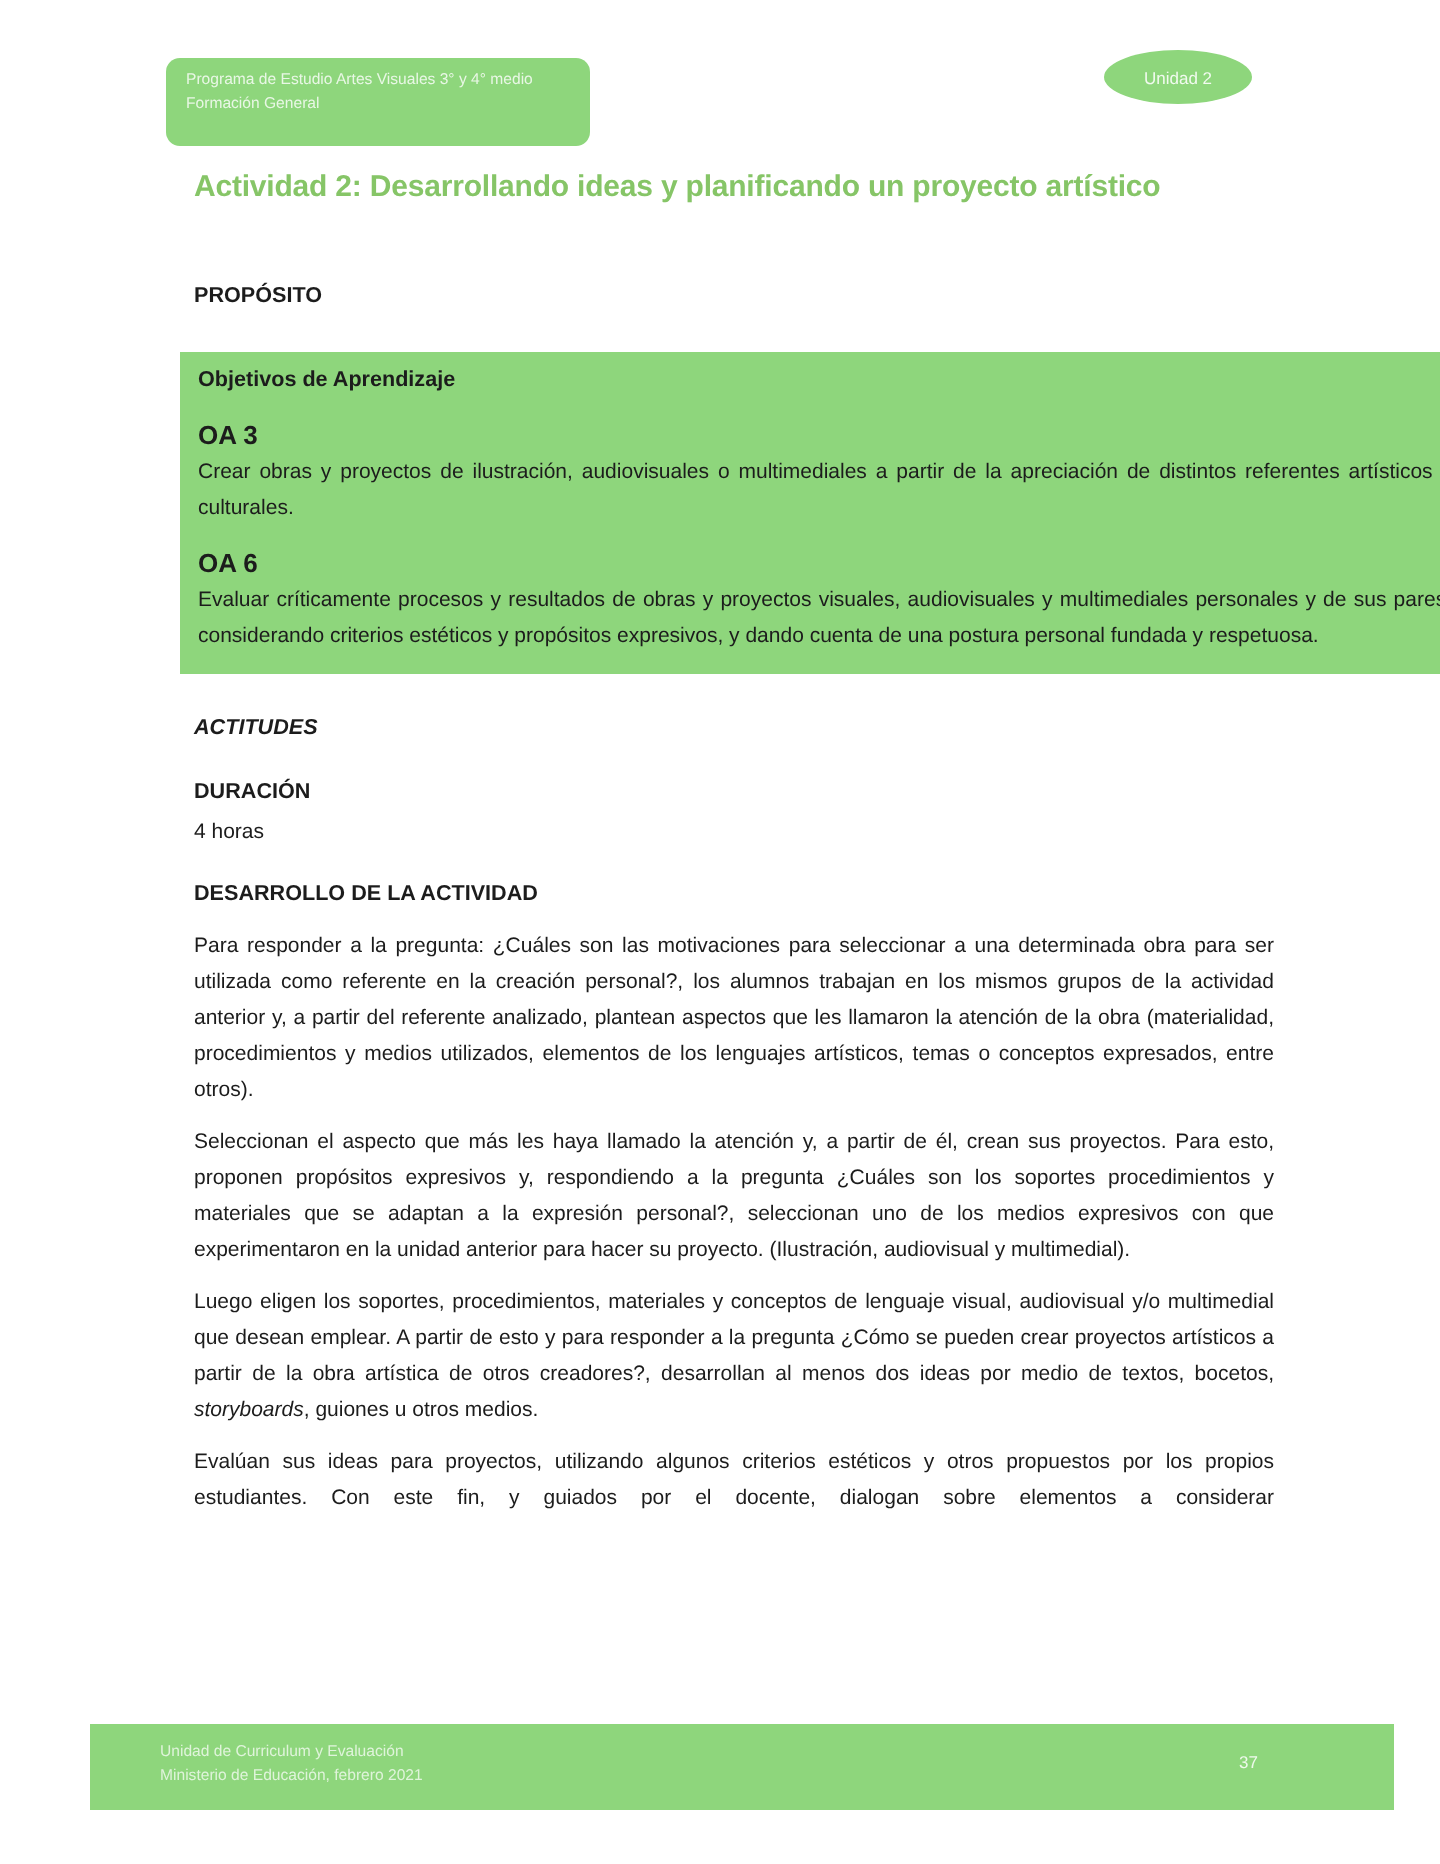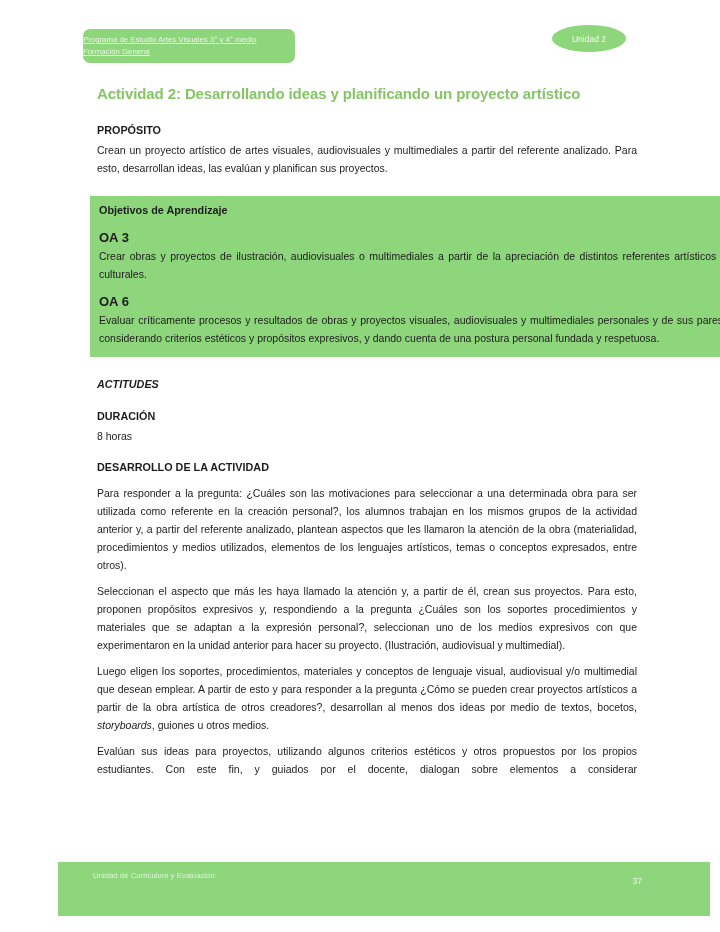--- a/index.html
+++ b/index.html
@@ -11,41 +11,41 @@
   *{box-sizing:border-box;}
   html,body{margin:0;padding:0;background:#ffffff;}
   body{
     width:720px;height:932px;position:relative;overflow:hidden;
     font-family:"Liberation Sans", sans-serif;color:var(--body-text);
   }
   .page{position:absolute;inset:0;background:#ffffff;}
 
   
   .header-bar{
-    position:absolute;left:83px;top:29px;width:212px;height:34px;
+    position:absolute;left:83px;top:29px;width:212px;height:44px;
     background:var(--green);border-radius:7px;
-    padding:5px 8px 0 0;
-    color:var(--bar-text);font-size:7.8px;line-height:11.5px;text-decoration:underline;
+    padding:5px 8px 0 10px;
+    color:var(--bar-text);font-size:7.8px;line-height:11.5px;
   }
   .unit-badge{
     position:absolute;left:552px;top:25px;width:74px;height:27px;
     background:var(--green);border-radius:50%;
     display:flex;align-items:center;justify-content:center;
     color:rgba(255,255,255,0.88);font-size:8.5px;
   }
 
   
   .content{position:absolute;left:97px;top:84px;width:540px;}
   .doc-title{
     color:var(--title-green);font-weight:bold;font-size:15px;
     line-height:20px;white-space:nowrap;letter-spacing:-0.1px;
   }
   .h{font-weight:bold;font-size:10.8px;line-height:18px;}
   p{margin:2px 0 0;font-size:10.5px;line-height:18px;text-align:justify;}
-  .mt21{margin-top:17px;}
+  .mt21{margin-top:35px;}
   .mt18{margin-top:18px;font-style:italic;}
   .mt14{margin-top:14px;}
   .mt13{margin-top:13px;}
 
   .oa-box{
     margin:19px 0 0 -7px;width:644px;
     background:var(--green);
     padding:5px 8px 10px 9px;
   }
   .oa-code{font-weight:bold;font-size:13px;line-height:18px;margin-top:10px;}
@@ -54,21 +54,21 @@
   ul.bullets{margin:2px 0 0;padding-left:42px;}
   ul.bullets li{font-size:10.5px;line-height:18px;text-align:justify;}
 
   p.plain{text-align:left;}
   p.para{margin-top:8px;}
   p.just-last{text-align-last:justify;}
   em{font-style:italic;}
 
   
   .footer-bar{
-    position:absolute;left:58px;top:862px;width:652px;height:54px;
+    position:absolute;left:45px;top:862px;width:652px;height:43px;
     background:var(--green);
     padding:8px 0 0 35px;
     color:rgba(255,255,255,0.72);font-size:7.8px;line-height:11.5px;
   }
   .page-number{
     position:absolute;right:68px;top:14px;font-size:8.5px;
     color:rgba(255,255,255,0.85);
   }
 </style>
 </head>
@@ -83,41 +83,41 @@
 
   <div class="unit-badge">
     <span>Unidad 2</span>
   </div>
 
   <div class="content">
 
     <div class="doc-title">Actividad 2: Desarrollando ideas y planificando un proyecto artístico</div>
 
     <div class="h mt21">PROPÓSITO</div>
-    <p>Crean un proyecto artístico de artes visuales, audiovisuales y multimediales a partir del referente analizado. Para esto, desarrollan ideas, las evalúan y planifican sus proyectos.</p>
 
     <div class="oa-box">
       <div class="h">Objetivos de Aprendizaje</div>
       <div class="oa-code">OA 3</div>
       <p>Crear obras y proyectos de ilustración, audiovisuales o multimediales a partir de la apreciación de distintos referentes artísticos y culturales.</p>
       <div class="oa-code">OA 6</div>
       <p>Evaluar críticamente procesos y resultados de obras y proyectos visuales, audiovisuales y multimediales personales y de sus pares, considerando criterios estéticos y propósitos expresivos, y dando cuenta de una postura personal fundada y respetuosa.</p>
     </div>
 
     <div class="h mt18">ACTITUDES</div>
 
     <div class="h mt14">DURACIÓN</div>
-    <p class="plain">8 horas</p>
+    <p class="plain">4 horas</p>
 
     <div class="h mt13">DESARROLLO DE LA ACTIVIDAD</div>
     <p class="para">Para responder a la pregunta: ¿Cuáles son las motivaciones para seleccionar a una determinada obra para ser utilizada como referente en la creación personal?, los alumnos trabajan en los mismos grupos de la actividad anterior y, a partir del referente analizado, plantean aspectos que les llamaron la atención de la obra (materialidad, procedimientos y medios utilizados, elementos de los lenguajes artísticos, temas o conceptos expresados, entre otros).</p>
     <p class="para">Seleccionan el aspecto que más les haya llamado la atención y, a partir de él, crean sus proyectos. Para esto, proponen propósitos expresivos y, respondiendo a la pregunta ¿Cuáles son los soportes procedimientos y materiales que se adaptan a la expresión personal?, seleccionan uno de los medios expresivos con que experimentaron en la unidad anterior para hacer su proyecto. (Ilustración, audiovisual y multimedial).</p>
     <p class="para"><span>Luego eligen los soportes, procedimientos, materiales y conceptos de lenguaje visual, audiovisual y/o multimedial que desean emplear. A partir de esto y para responder a la pregunta ¿Cómo se pueden crear proyectos artísticos a partir de la obra artística de otros creadores?, desarrollan al menos dos ideas por medio de textos, bocetos, </span><em>storyboards</em><span>, guiones u otros medios.</span></p>
     <p class="para just-last">Evalúan sus ideas para proyectos, utilizando algunos criterios estéticos y otros propuestos por los propios estudiantes. Con este fin, y guiados por el docente, dialogan sobre elementos a considerar</p>
 
   </div>
 
   <div class="footer-bar">
     <div>Unidad de Curriculum y Evaluación</div>
+    <div>Ministerio de Educación, febrero 2021</div>
     <span class="page-number">37</span>
   </div>
 
 </div>
 
 </body></html>

